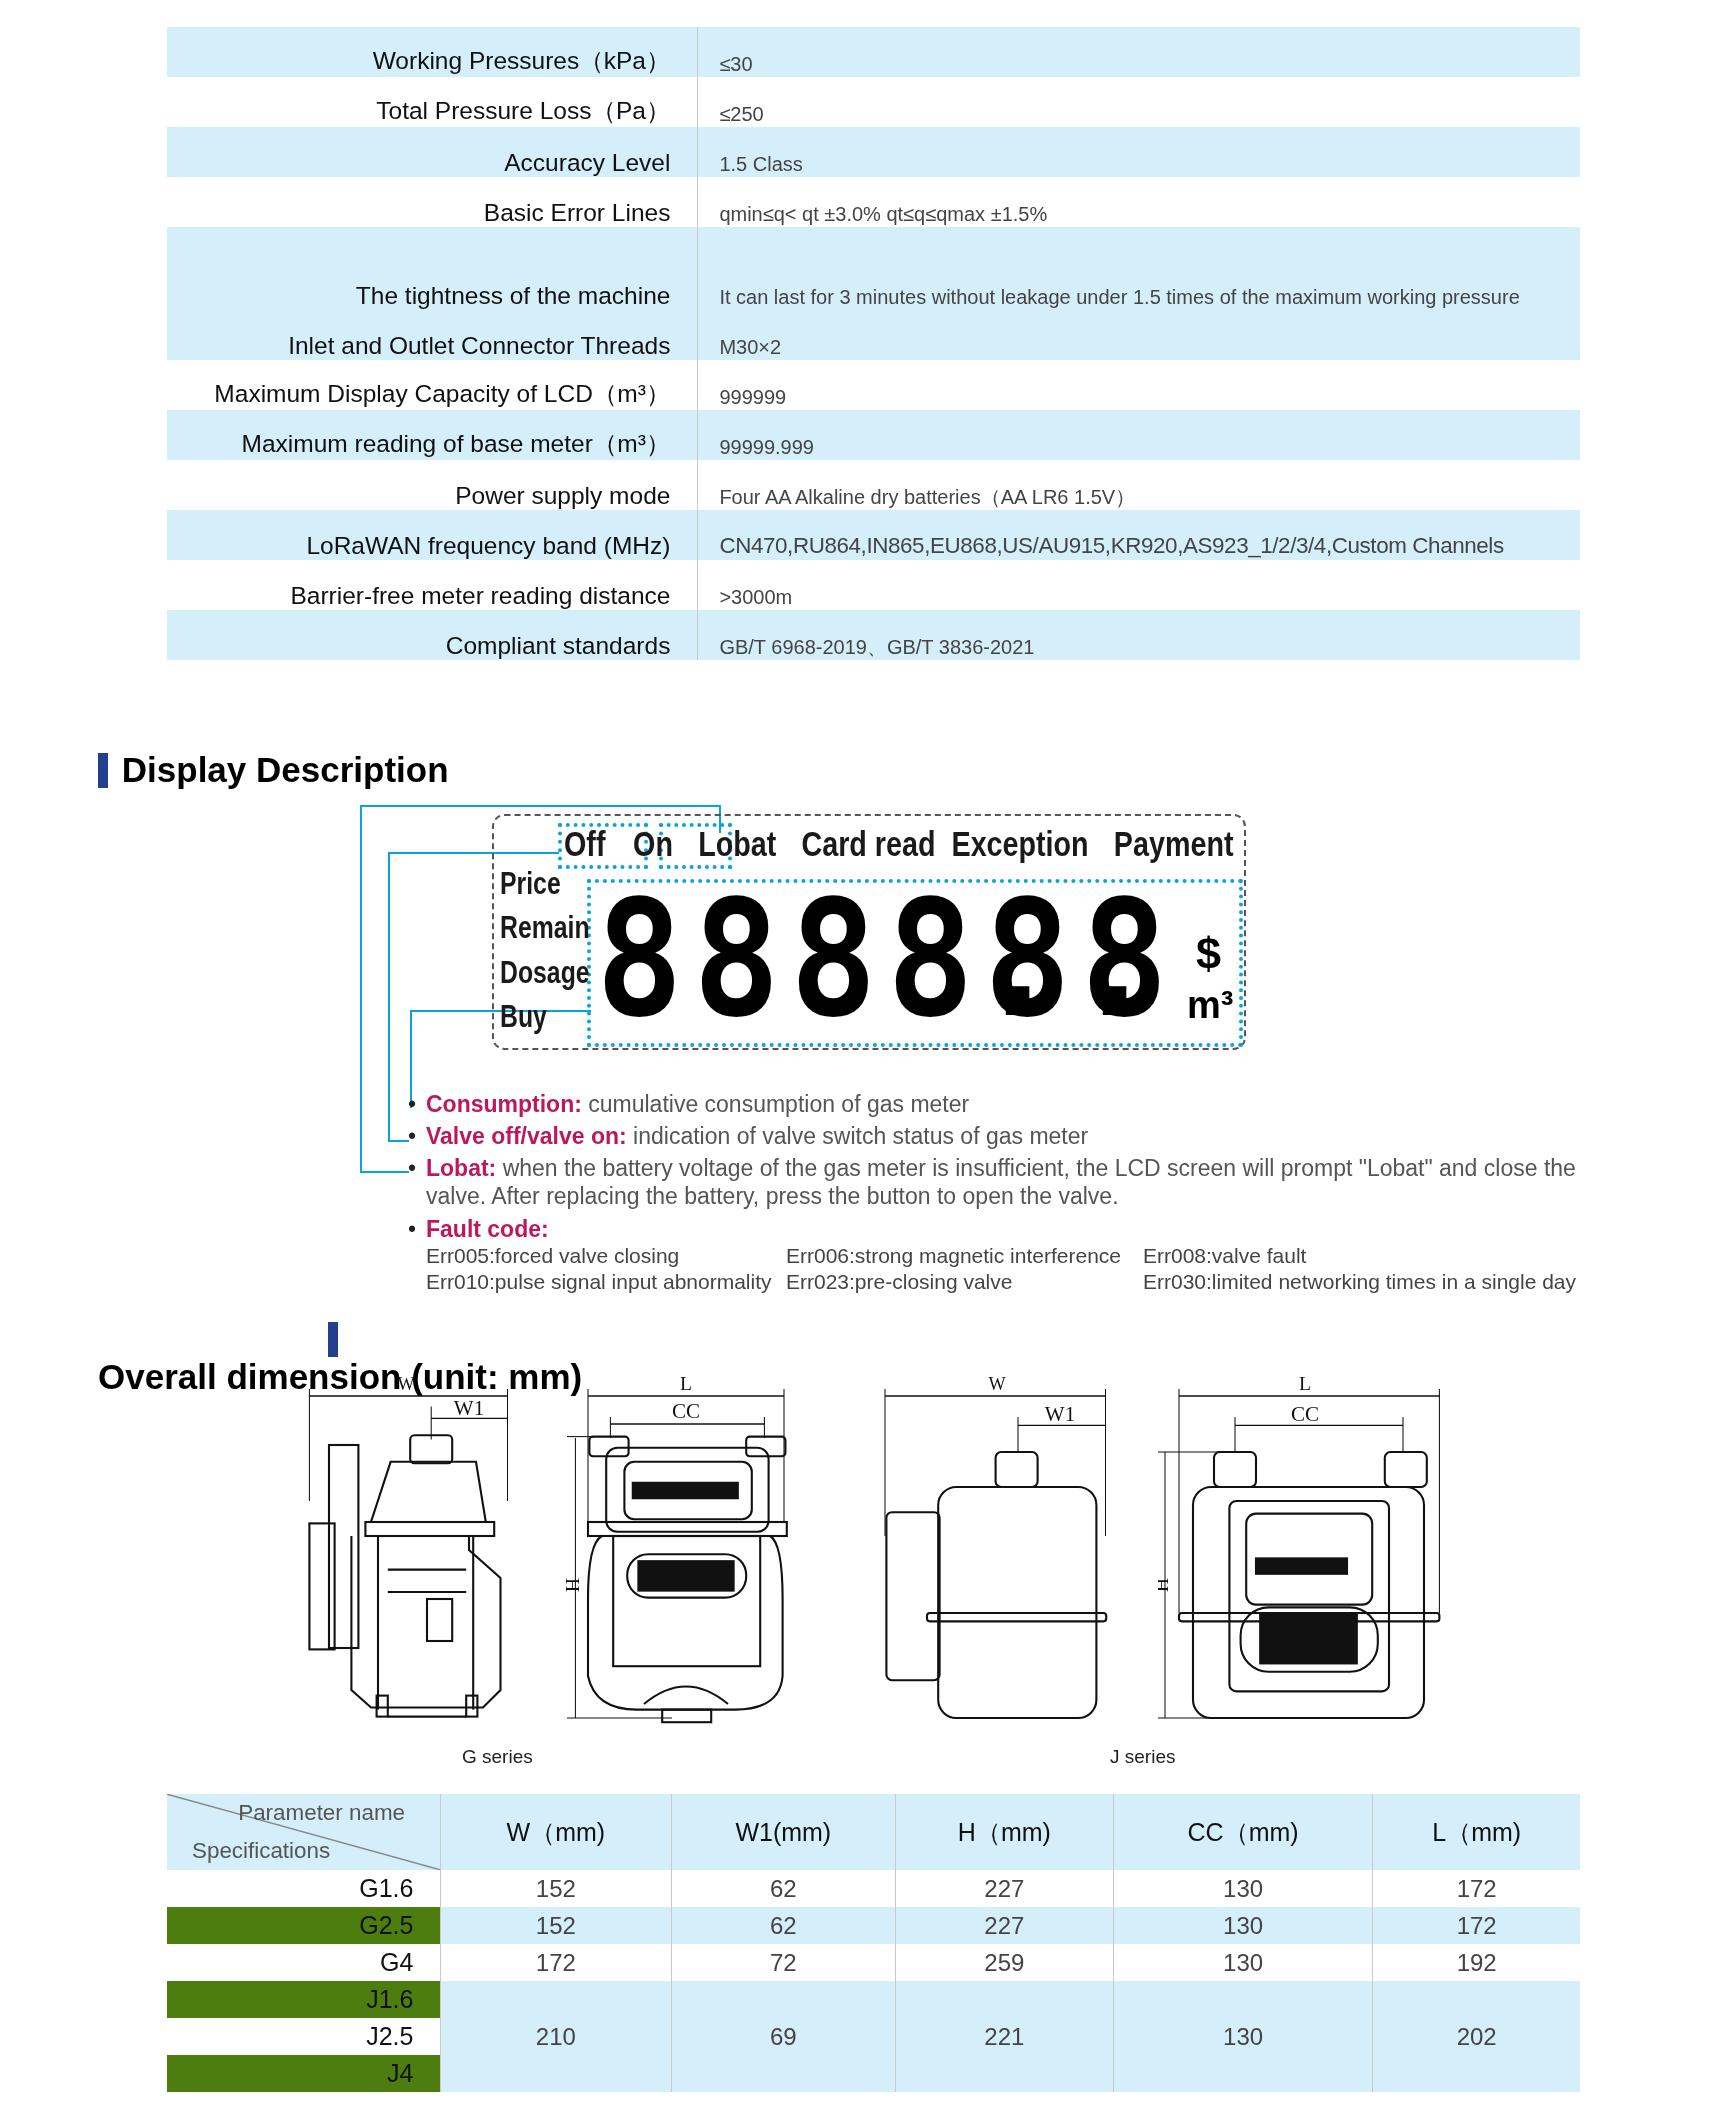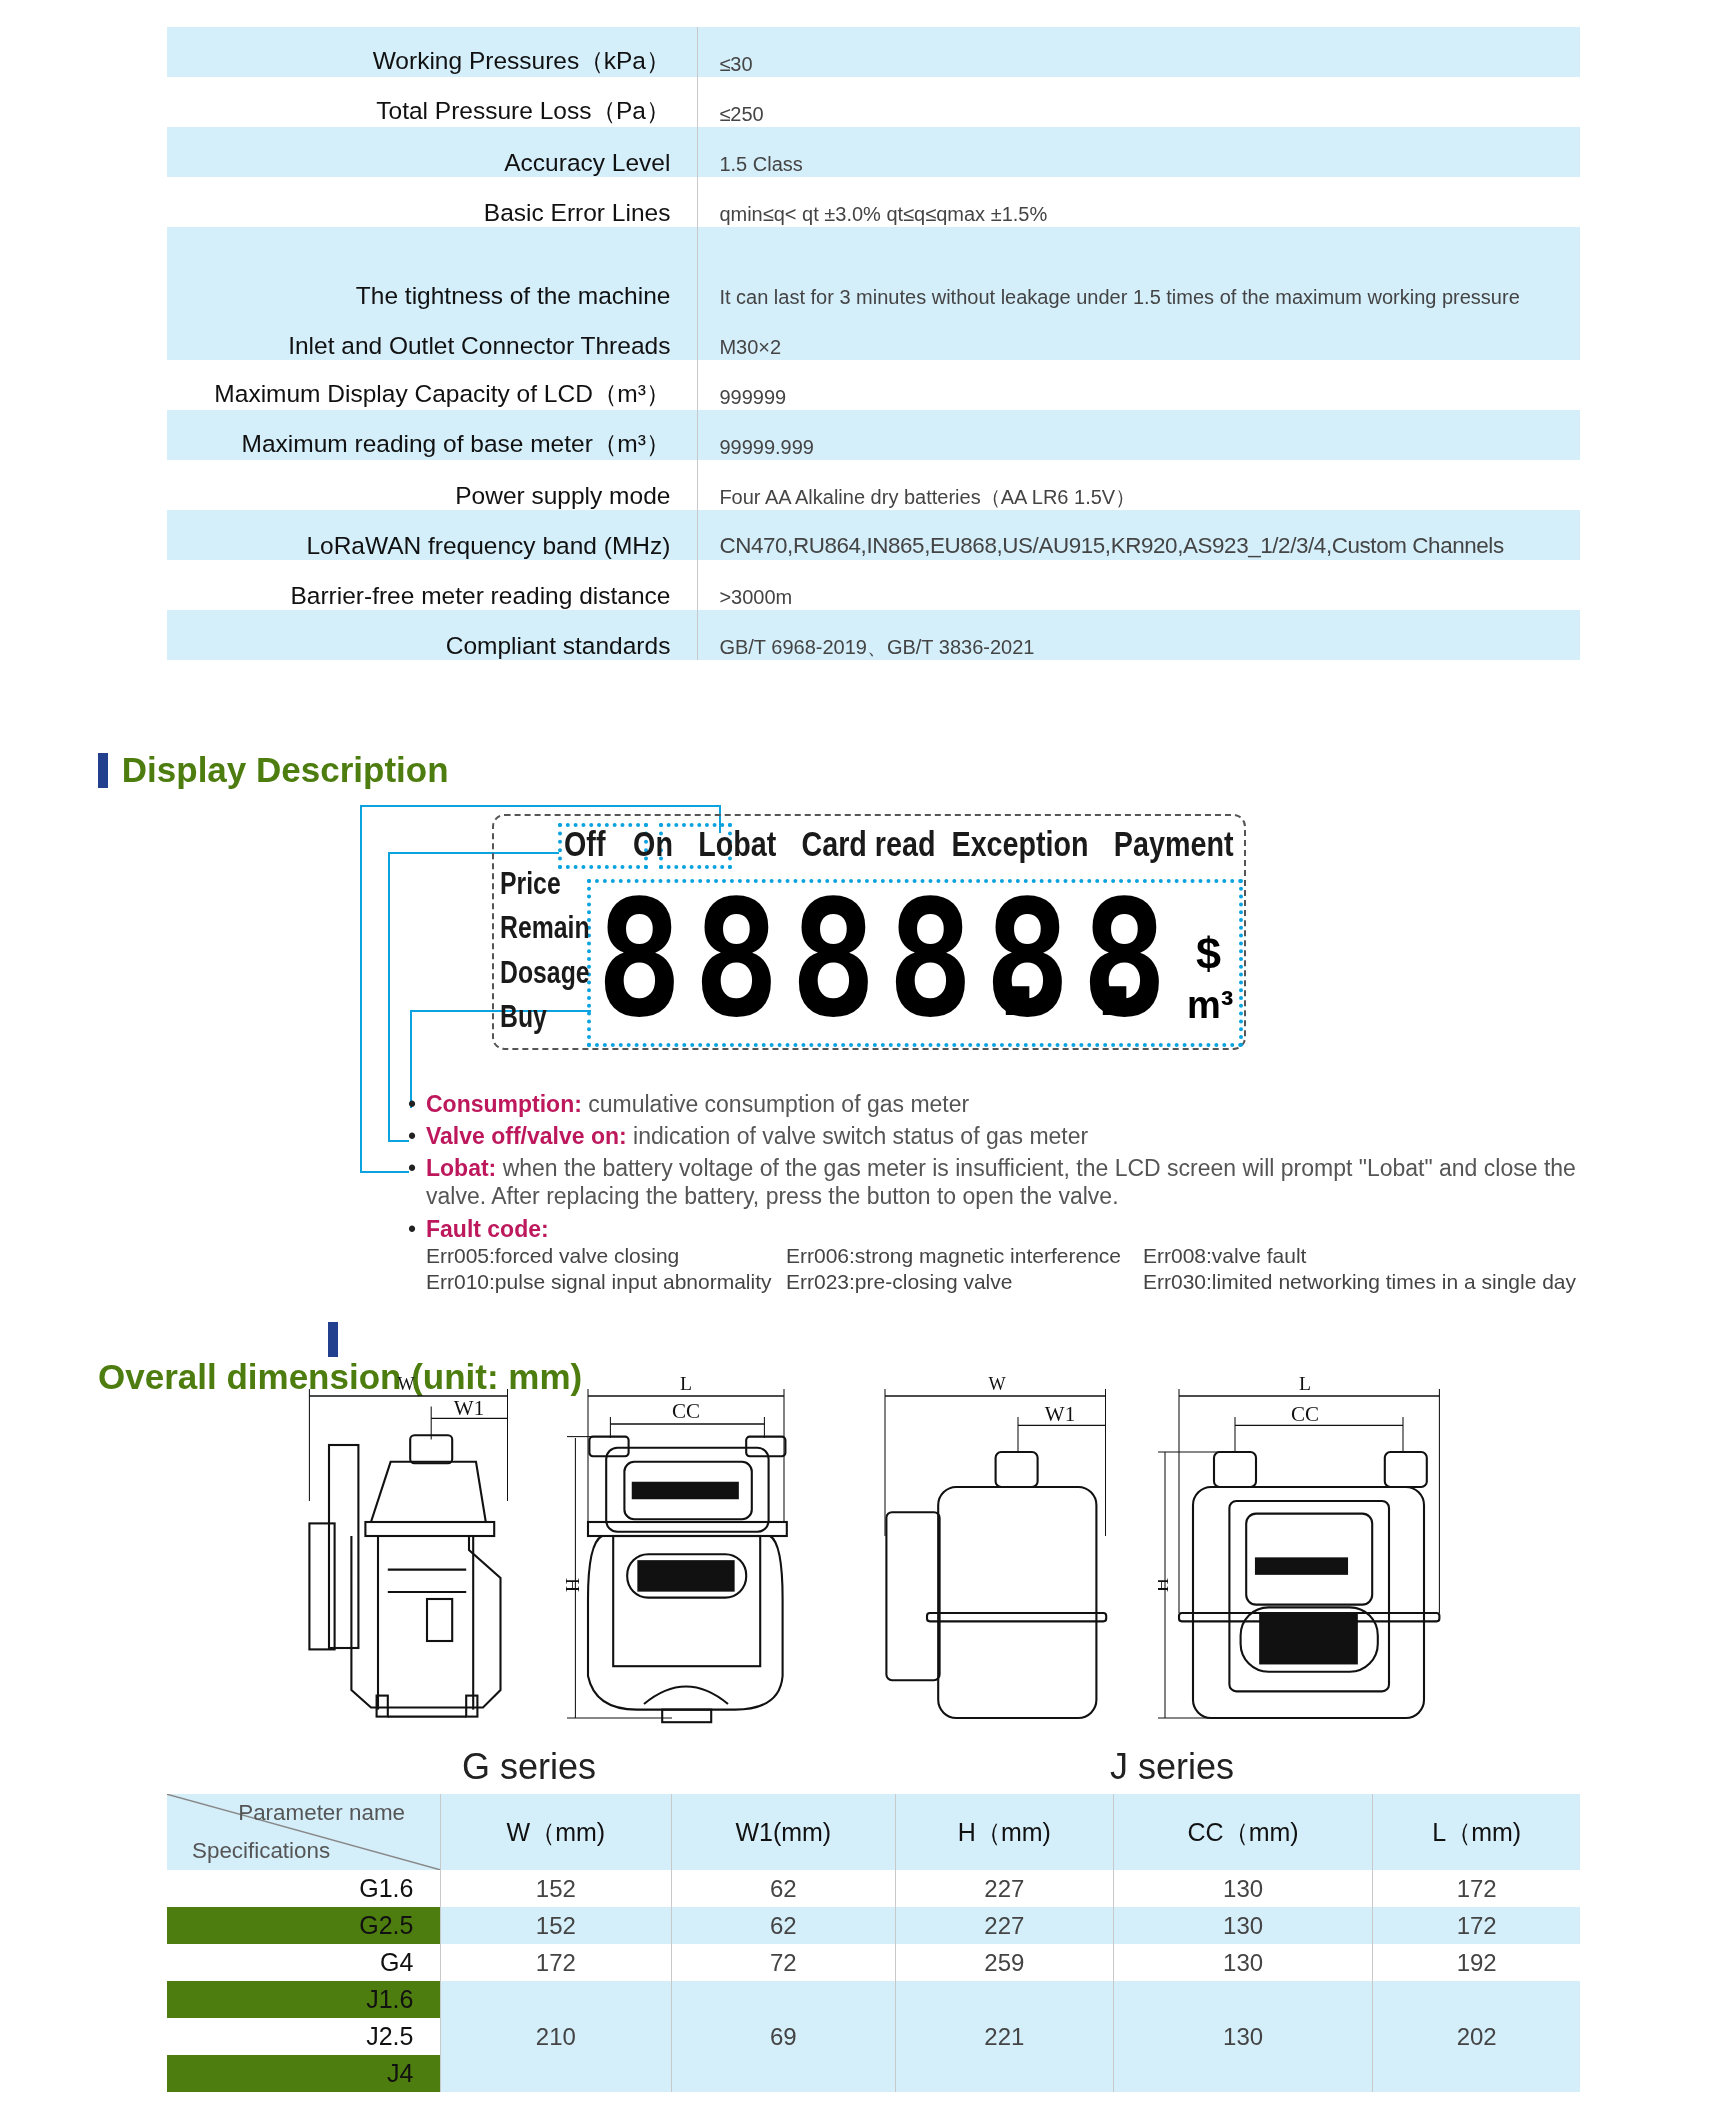--- a/index.html
+++ b/index.html
@@ -12,21 +12,21 @@
   .spec-row.alt { background:#d4eefa; }
   .spec-row.tall { min-height:83px; }
   .spec-label { width:530px; text-align:right; padding-right:26.6px; font-size:24.5px; color:#111;
                 box-sizing:border-box; }
   .spec-divider { width:1.4px; align-self:stretch; background:#c9c9c9; }
   .spec-value { flex:1; padding-left:21px; font-size:20px; color:#444; line-height:1.22; }
 
   
   .section-title { position:absolute; left:98px; display:flex; align-items:center; }
   .section-bar { width:9.8px; height:35px; background:#23408e; margin-right:14px; }
-  .section-text { font-size:35px; font-weight:bold; color:#4d7c0f; }
+  .section-text { font-size:35px; font-weight:bold; color:#000000; }
 
   
   .lcd { position:absolute; left:492px; top:814px; width:754px; height:236px;
          border:2.1px dashed #555; border-radius:12.6px; box-sizing:border-box; }
   .lcd-dots { position:absolute; border:4.2px dotted #0aa3e0; box-sizing:border-box; }
   .lcd-side { position:absolute; left:5.6px; top:50px; display:flex; flex-direction:column; gap:8.4px;
               font-weight:bold; font-size:31px; transform:scaleX(0.8); transform-origin:left; }
   .lcd-digits { position:absolute; left:98px; top:70px; display:flex; gap:21px; }
   .digit { width:76px; height:148px; font-family:"DejaVu Sans Mono", monospace; font-size:161px;
            line-height:148px; font-weight:bold; color:#000; text-align:center; transform:scaleX(0.9); }
@@ -38,21 +38,21 @@
   
   .notes { position:absolute; left:408px; top:1090px; width:1175px; font-size:23px; color:#555; }
   .note { display:flex; margin-bottom:4.2px; line-height:28px; }
   .bullet { width:18px; color:#222; flex-shrink:0; }
   .note b { color:#be185d; font-weight:bold; }
   .faults { display:grid; grid-template-columns:360px 357px 1fr; font-size:21px; color:#444;
             margin-left:18px; line-height:26px; }
 
   
   .drawing { position:absolute; }
-  .series-label { position:absolute; font-size:36px; color:#222; }
+  .series-label { position:absolute; font-size:19px; color:#222; }
 
   
   .dim-table { position:absolute; left:167px; top:1794px; width:1413px; border-collapse:collapse; }
   .dim-table td { text-align:center; font-size:24px; color:#444; height:37px; padding:0; }
   .dim-table tr.hdr td { background:#d4eefa; height:76px; color:#111; font-size:25px; }
   .dim-table tr.alt td.spec { background:#4d7c0f; }
   .dim-table tr.alt td.v { background:#d4eefa; }
   .dim-table td.spec { text-align:right; padding-right:26.6px; color:#111; font-size:25px; width:246px; }
   .dim-table td.v { border-left:1.4px solid #c9c9c9; }
   .dim-table td.merged { background:#d4eefa; }

